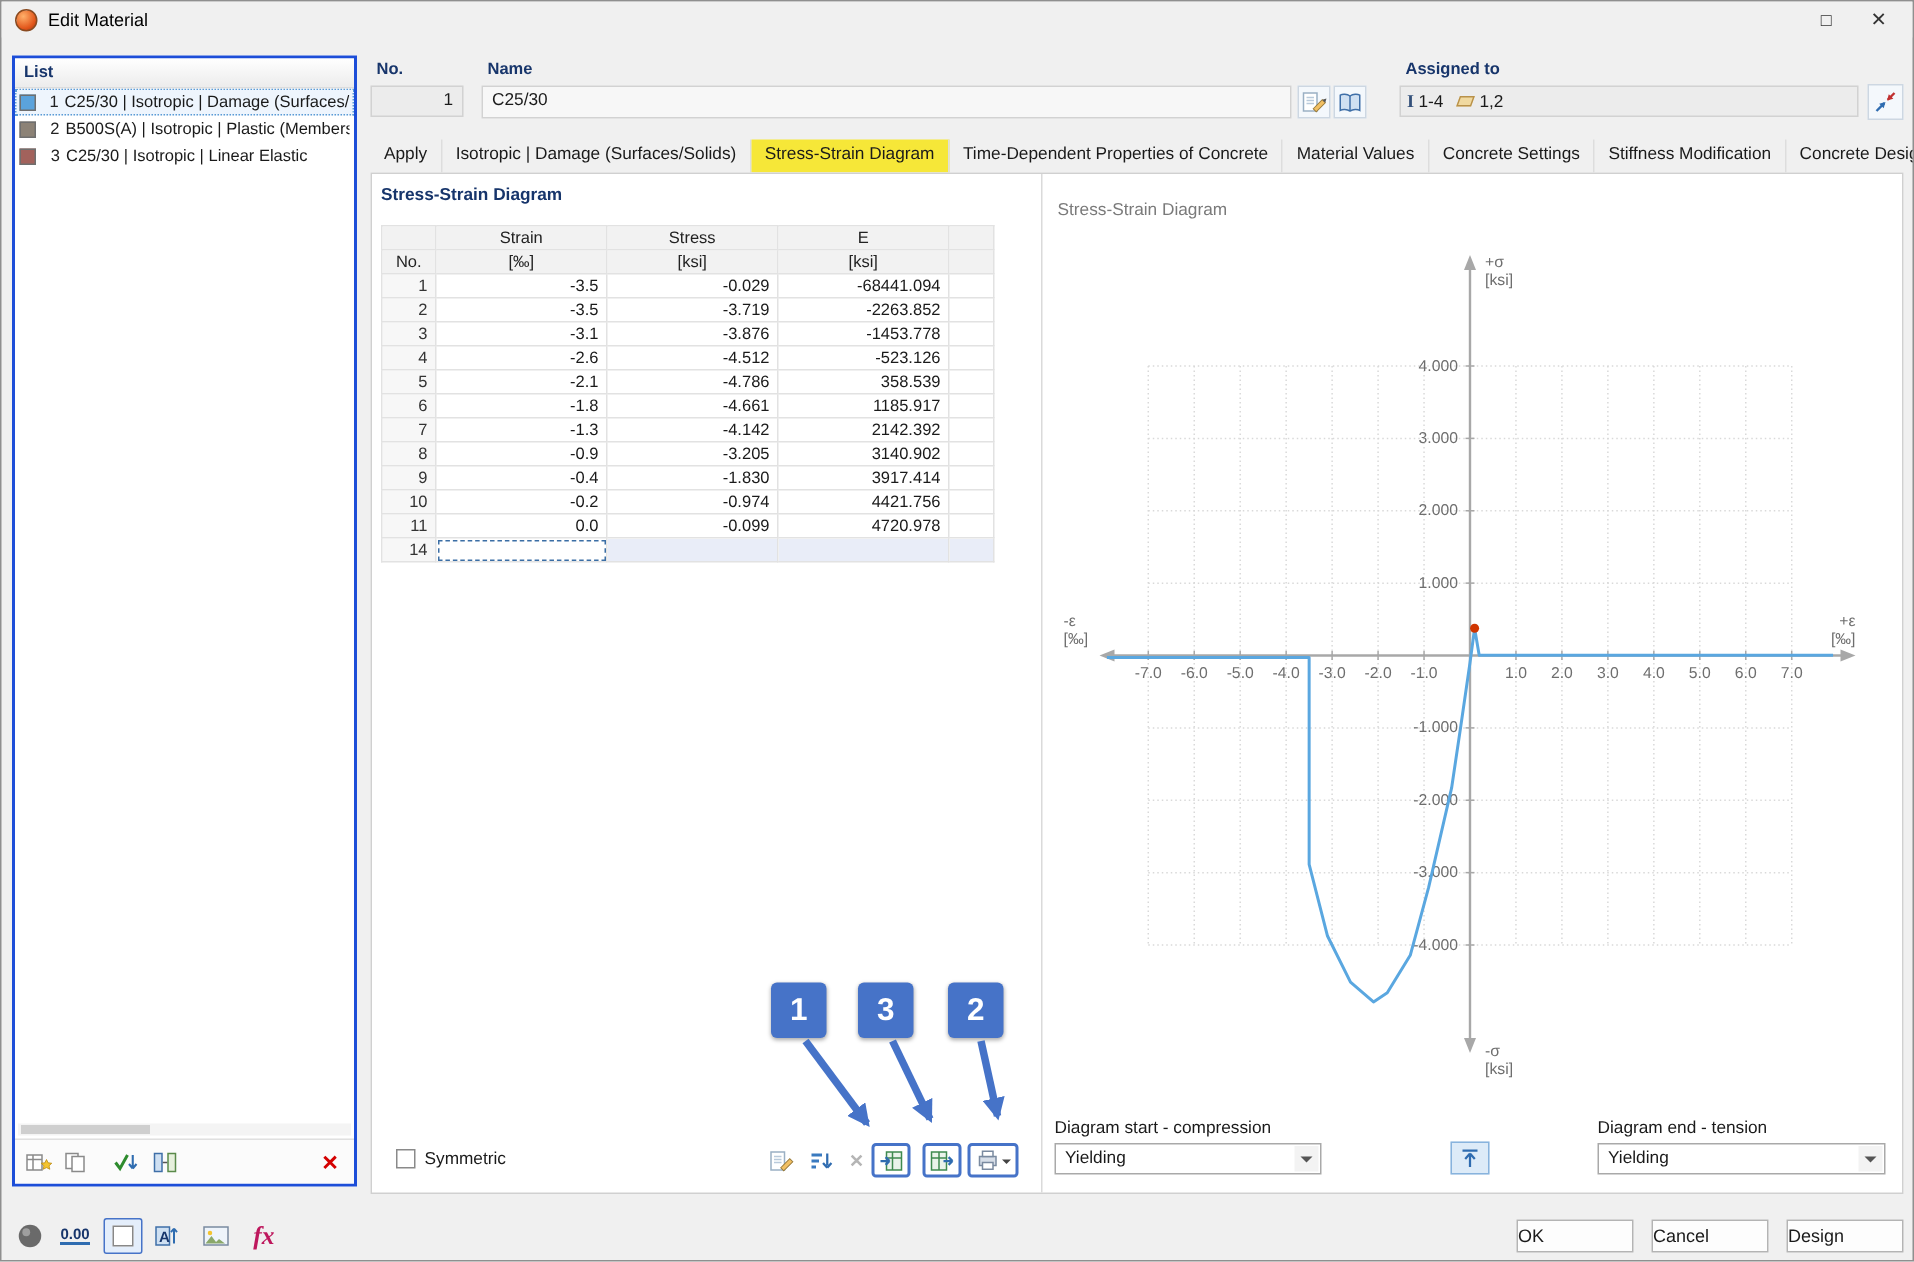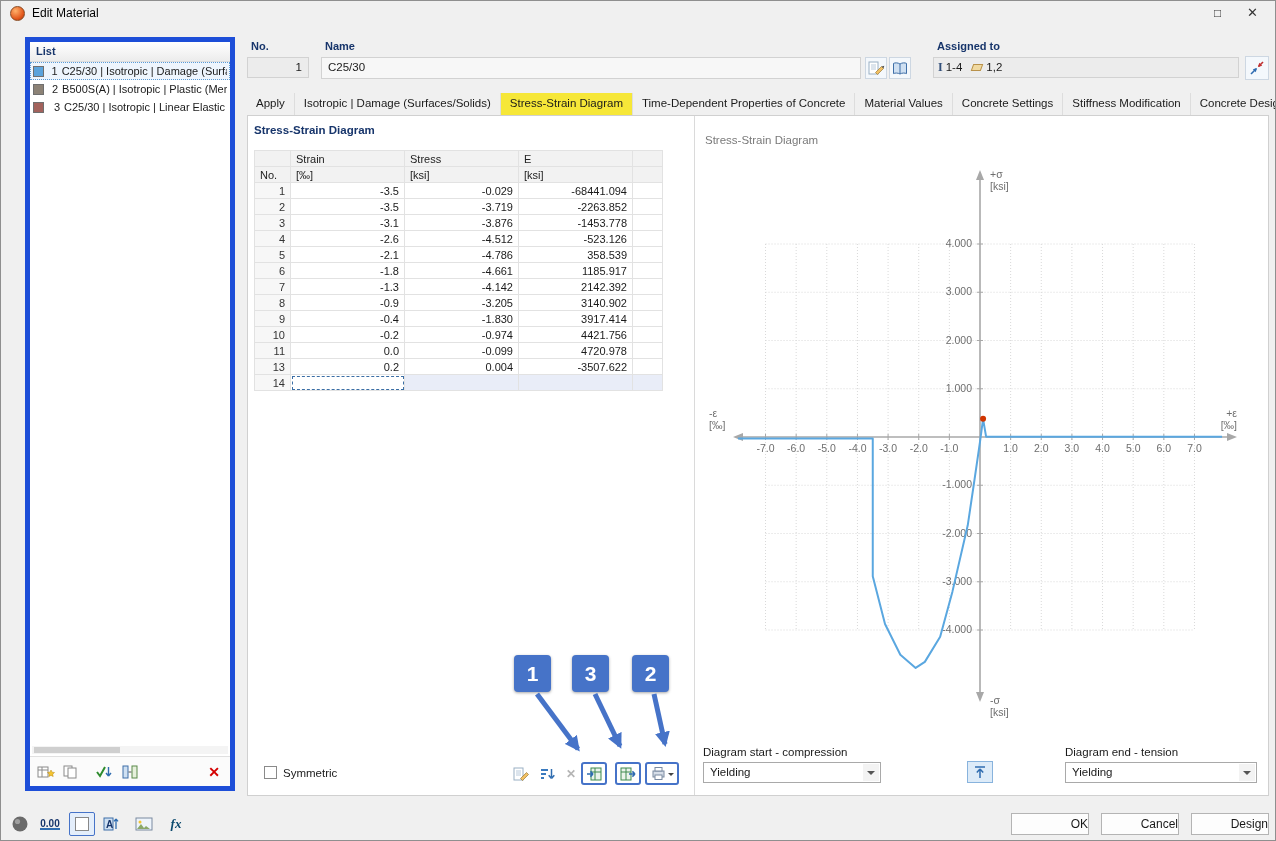--- a/index.html
+++ b/index.html
@@ -8,21 +8,21 @@
 
   
   .titlebar{position:absolute;left:0;top:0;width:100%;height:24px;display:flex;align-items:center;background:#f0f0f0}
   .app-icon{width:15px;height:15px;margin:0 7px 0 9px;border-radius:50%;background:radial-gradient(circle at 35% 30%,#ffb06a,#e2561b 65%,#9c3410);border:1px solid #8a4a20}
   .title{font-size:12px;color:#000}
   .win-btn{position:absolute;top:0;width:45px;height:24px;text-align:center;line-height:24px;font-size:12px;color:#333}
   .win-btn.max{right:35px}
   .win-btn.close{right:0;font-size:13px}
 
   
-  .left-panel{position:absolute;left:24px;top:36px;width:210px;height:754px;background:#fff;border:5px solid #1d4ed8}
+  .left-panel{position:absolute;left:7px;top:36px;width:230px;height:754px;background:#fff;border:2px solid #1d4ed8}
   .panel-header{height:20px;line-height:19px;padding-left:6px;font-size:11px;font-weight:bold;color:#17356b;background:linear-gradient(#ffffff,#ececec);border-bottom:1px solid #dcdcdc}
   .list{position:absolute;left:0;top:20px;right:0;bottom:42px;overflow:hidden}
   .list-item{height:18px;display:flex;align-items:center;padding:0 3px;font-size:11px;white-space:nowrap;overflow:hidden}
   .list-item.selected{background:#eef5fd;outline:1px dotted #5b9bd5;outline-offset:-1px}
   .swatch{width:11px;height:11px;border:1px solid #6f6f6f;margin-right:4px;flex:0 0 auto}
   .li-no{width:12px;text-align:right;margin-right:4px;color:#222}
   .li-label{overflow:hidden;white-space:nowrap}
   .hscroll{position:absolute;left:2px;right:2px;bottom:32px;height:8px;background:#f4f4f4}
   .hscroll .thumb{position:absolute;left:2px;top:1px;width:86px;height:6px;background:#cfcfcf}
   .list-toolbar{position:absolute;left:0;right:0;bottom:0;height:30px;border-top:1px solid #e0e0e0;background:#fbfbfb}
@@ -39,21 +39,21 @@
   .tabbar{position:absolute;left:246px;top:92px;width:1022px;height:22px;white-space:nowrap}
   .tab{display:inline-block;height:22px;line-height:21px;padding:0 9px;font-size:11.5px;color:#1a1a1a;border-right:1px solid #dddddd}
   .tab.active{background:#f6e738}
 
   
   .content{position:absolute;left:246px;top:114px;width:1022px;height:681px;background:#fff;border:1px solid #d0d0d0}
   .table-pane{position:absolute;left:0;top:0;width:446px;height:100%}
   .section-title{position:absolute;left:6px;top:8px;font-size:11.5px;font-weight:bold;color:#17356b}
   table.grid{position:absolute;left:6px;top:34px;border-collapse:collapse;font-size:11px;table-layout:fixed}
   table.grid th,table.grid td{border:1px solid #e2e2e2;height:16px;padding:0 5px;line-height:14px;overflow:hidden;white-space:nowrap}
-  table.grid thead th{background:#f2f2f2;font-weight:normal;text-align:left;color:#222}
+  table.grid thead th{background:#f2f2f2;font-weight:normal;text-align:center;color:#222}
   td.c-no{background:#f7f7f7;text-align:right;color:#333}
   td.c-num{text-align:right;background:#fff}
   td.c-extra{background:#fff}
   td.sel-cell{outline:1px dashed #3b6ea5;outline-offset:-2px}
   td.hl{background:#e9edf8}
   .check-row{position:absolute;left:16px;top:650px;display:flex;align-items:center;font-size:11.5px}
   .checkbox{width:13px;height:13px;border:1px solid #8a8a8a;background:#fff;margin-right:6px}
   .tbtn{position:absolute;top:646px;width:24px;height:23px;display:flex;align-items:center;justify-content:center;border:1px solid transparent}
   .tbtn.framed{border:2px solid #4673c8;border-radius:3px}
   .gray-x{color:#b5b5b5;font-size:12px;font-weight:bold}
@@ -63,25 +63,25 @@
   .chart-pane{position:absolute;left:446px;top:0;width:576px;height:100%;border-left:1px solid #dadada}
   .chart-title{position:absolute;left:10px;top:18px;font-size:11.5px;color:#7a7a7a}
   #chart-svg{position:absolute;left:8px;top:34px}
   .ctl-label{position:absolute;font-size:11.5px;color:#1a1a1a}
   .select{position:absolute;height:21px;background:#fff;border:1px solid #a9a9a9;font-size:11.5px;line-height:19px;padding:0 20px 0 6px}
   .sel-arrow{position:absolute;right:1px;top:1px;bottom:1px;width:16px;background:#f3f3f3;display:flex;align-items:flex-start;justify-content:center}
   .sel-arrow::after{content:"";border:4px solid transparent;border-top-color:#555;margin-top:7px}
   .sync-btn{position:absolute;width:26px;height:22px;background:#ddebf8;border:1px solid #88b3dd;display:flex;align-items:center;justify-content:center}
 
   
-  .fbtn{position:absolute;top:812px;width:78px;height:22px;background:#fdfdfd;border:1px solid #b4b4b4;text-align:right;line-height:20px;font-size:12px}
+  .fbtn{position:absolute;top:812px;width:78px;height:22px;background:#fdfdfd;border:1px solid #b4b4b4;text-align:left;line-height:20px;font-size:12px}
   .ftb{position:absolute;top:811px;width:26px;height:24px;display:flex;align-items:center;justify-content:center;border:1px solid transparent}
   .ftb.framed{border:1.5px solid #4673c8;background:#e4eefb;border-radius:2px}
   .dec-label{font-size:10px;font-weight:bold;color:#17356b;border-bottom:2px solid #2f6cb0;line-height:9px}
-  .fx-label{font-family:"Liberation Serif",serif;font-style:italic;font-weight:bold;font-size:13px;color:#0c4a6e}
+  .fx-label{font-family:"Liberation Serif",serif;font-style:italic;font-weight:bold;font-size:17px;color:#be185d}
 
   
   .callout-layer{position:absolute;left:0;top:0;width:100%;height:100%;pointer-events:none}
   .callout-box{position:absolute;width:37px;height:37px;background:#4673c8;border-radius:4px;color:#fff;font-size:21px;font-weight:bold;text-align:center;line-height:37px;box-shadow:0 1px 3px rgba(0,0,0,.35)}
   .member-glyph{font-family:"Liberation Serif",serif;font-weight:bold;font-size:12px;color:#33507a;margin-right:3px}
   .surface-glyph{display:inline-block;width:10px;height:7px;background:#f0d9a0;border:1px solid #b8914a;transform:skewX(-20deg);margin:0 4px 0 10px}
 </style>
 </head>
 <body>
 
@@ -282,27 +282,20 @@
             <td class="c-num">-0.2</td>
             <td class="c-num">-0.974</td>
             <td class="c-num">4421.756</td>
             <td class="c-extra"></td>
           </tr>
           <tr>
             <td class="c-no">11</td>
             <td class="c-num">0.0</td>
             <td class="c-num">-0.099</td>
             <td class="c-num">4720.978</td>
-            <td class="c-extra"></td>
-          </tr>
-          <tr>
-            <td class="c-no">13</td>
-            <td class="c-num">0.2</td>
-            <td class="c-num">0.004</td>
-            <td class="c-num">-3507.622</td>
             <td class="c-extra"></td>
           </tr>
           <tr>
             <td class="c-no">14</td>
             <td class="c-num sel-cell"></td>
             <td class="c-num hl"></td>
             <td class="c-num hl"></td>
             <td class="c-extra hl"></td>
           </tr>
         </tbody>

